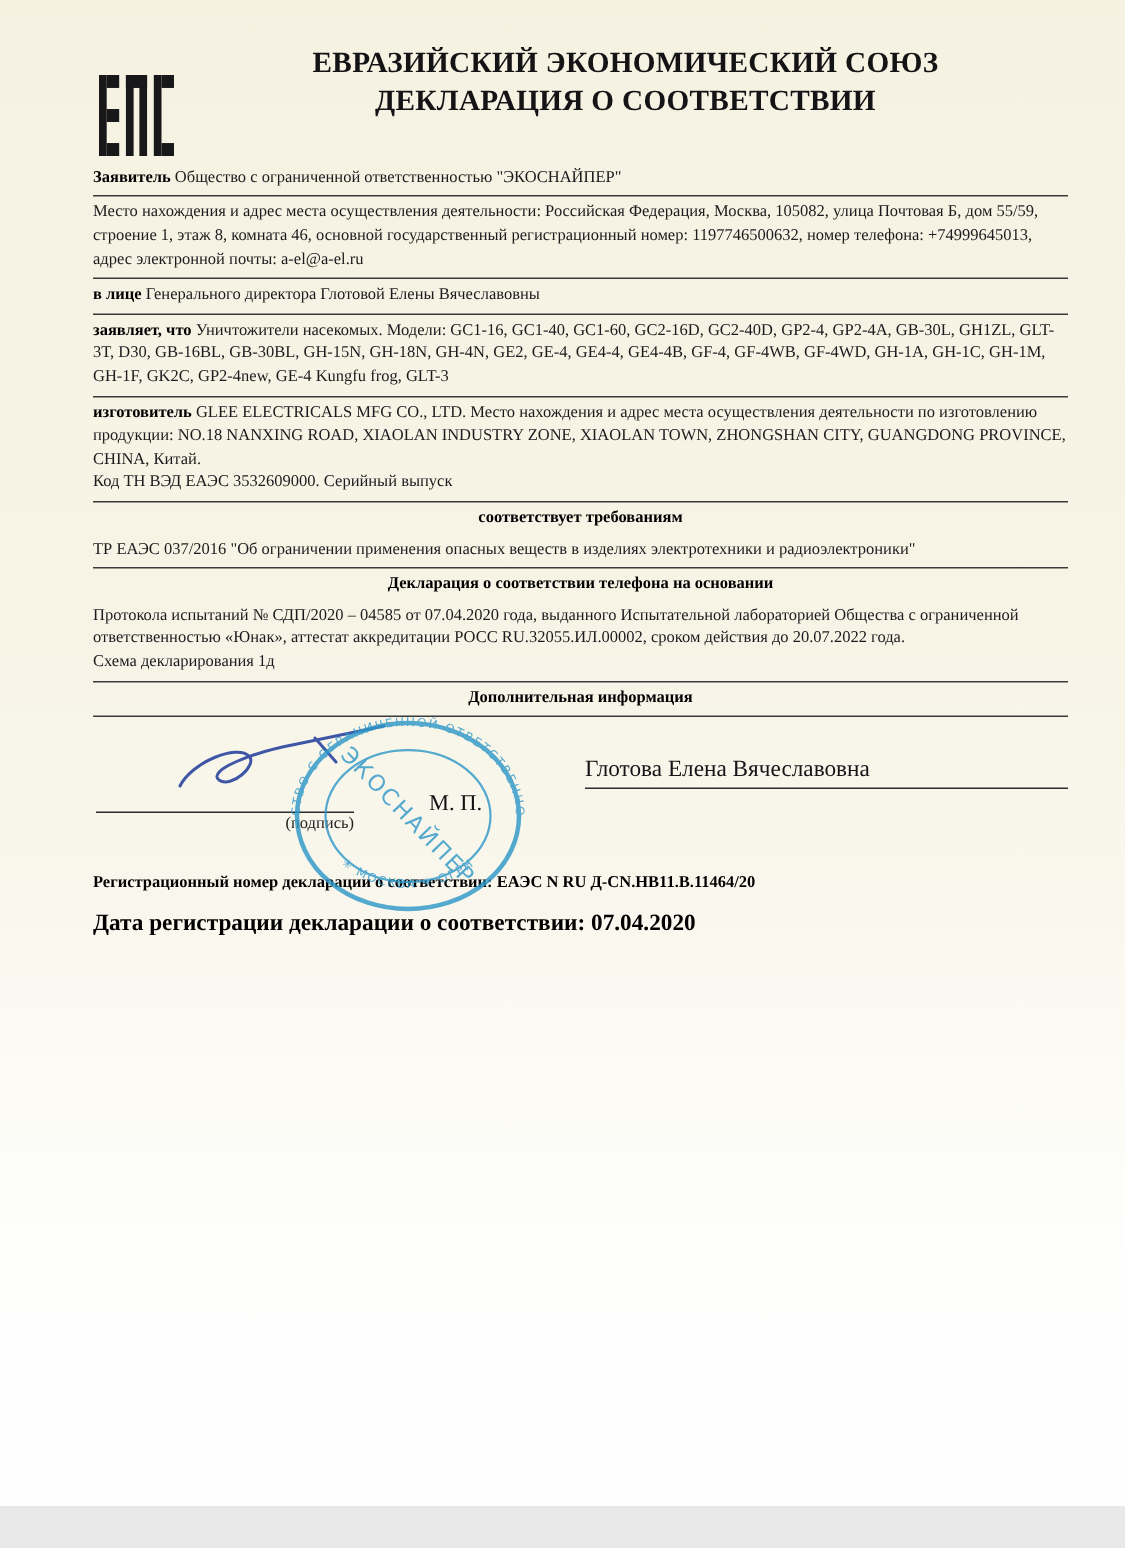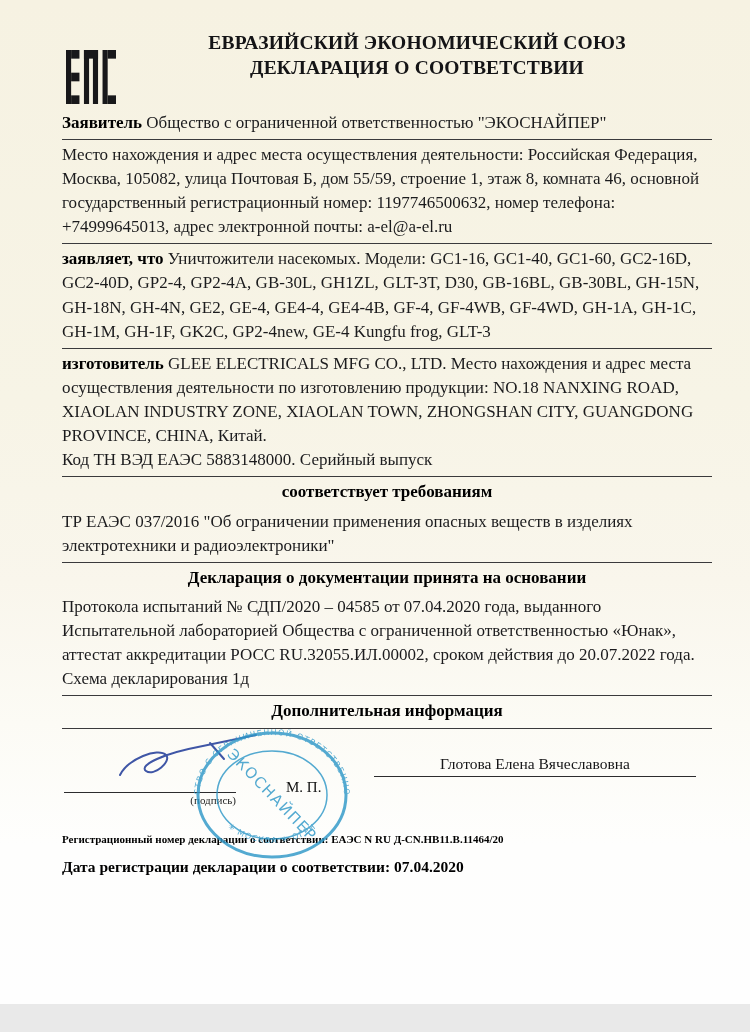--- a/index.html
+++ b/index.html
@@ -23,39 +23,39 @@
     margin-left:60px;
     text-align:center;
     font-weight:bold;
     font-size:19.5px;
     line-height:1.3;
     color:#141416;
     letter-spacing:.2px;
   }
   .content { position:relative; }
   .block {
-    font-size:17px;
+    font-size:11px;
     line-height:1.42;
     padding:3px 0 4px;
     border-bottom:1.5px solid #3a3a3c;
   }
   .block.no-rule { border-bottom:none; }
   .first-block { margin-top:27px; }
   .bold { font-weight:bold; color:#000; }
   .heading-line { font-weight:bold; color:#000;text-align:center; }
   .sub-gap { margin-top:5px; }
   
   .sig-area { position:relative; height:90px; margin-top:6px; font-size:15.5px; }
   .sig-left {
     position:absolute; left:2px; top:57px; width:172px;
     border-top:1.5px solid #2c2c2e; text-align:right;
   }
   .sig-caption { font-size:11px; color:#222; padding-top:1px; }
   .sig-mp { position:absolute; left:224px; top:44px; font-size:15px; color:#111; }
-  .sig-right { position:absolute; right:16px; top:20px; width:322px; text-align:center; }
+  .sig-right { position:absolute; right:0; top:20px; width:322px; text-align:left; }
   .sig-name { padding-bottom:3px; border-bottom:1.5px solid #2c2c2e; color:#151517; }
   .scribble { position:absolute; left:52px; top:-6px; z-index:2; }
   .stamp { position:absolute; left:120px; top:-18px; z-index:3; opacity:.82; }
   .reg-line { font-weight:bold; color:#000; font-size:11px; margin-top:8px; }
   .date-line { font-weight:bold; color:#000; font-size:15.5px; margin-top:13px; }
 </style>
 </head>
 <body>
 
 <div class="page">
@@ -86,39 +86,43 @@
 
     <div class="block first-block">
       <span class="bold">Заявитель</span>
       <span>Общество с ограниченной ответственностью "ЭКОСНАЙПЕР"</span>
     </div>
 
     <div class="block">
       <span>Место нахождения и адрес места осуществления деятельности: Российская Федерация, Москва, 105082, улица Почтовая Б, дом 55/59, строение 1, этаж 8, комната 46, основной государственный регистрационный номер: 1197746500632, номер телефона: +74999645013, адрес электронной почты: a-el@a-el.ru</span>
     </div>
 
+    <div class="block">
+      <span class="bold">в лице</span>
+      <span>Генерального директора Глотовой Елены Вячеславовны</span>
+    </div>
 
     <div class="block">
       <span class="bold">заявляет, что</span>
       <span>Уничтожители насекомых. Модели: GC1-16, GC1-40, GC1-60, GC2-16D, GC2-40D, GP2-4, GP2-4A, GB-30L, GH1ZL, GLT-3T, D30, GB-16BL, GB-30BL, GH-15N, GH-18N, GH-4N, GE2, GE-4, GE4-4, GE4-4B, GF-4, GF-4WB, GF-4WD, GH-1A, GH-1C, GH-1M, GH-1F, GK2C, GP2-4new, GE-4 Kungfu frog, GLT-3</span>
     </div>
 
     <div class="block">
       <span class="bold">изготовитель</span>
       <span>GLEE ELECTRICALS MFG CO., LTD. Место нахождения и адрес места осуществления деятельности по изготовлению продукции: NO.18 NANXING ROAD, XIAOLAN INDUSTRY ZONE, XIAOLAN TOWN, ZHONGSHAN CITY, GUANGDONG PROVINCE, CHINA, Китай.</span>
-      <div>Код ТН ВЭД ЕАЭС 5883148000. Серийный выпуск</div>
+      <div>Код ТН ВЭД ЕАЭС 3532609000. Серийный выпуск</div>
     </div>
 
     <div class="block">
       <div class="heading-line">соответствует требованиям</div>
       <div class="sub-gap">ТР ЕАЭС 037/2016 "Об ограничении применения опасных веществ в изделиях электротехники и радиоэлектроники"</div>
     </div>
 
     <div class="block">
-      <div class="heading-line">Декларация о документации принята на основании</div>
+      <div class="heading-line">Декларация о соответствии телефона на основании</div>
       <div class="sub-gap">Протокола испытаний № СДП/2020 – 04585 от 07.04.2020 года, выданного Испытательной лабораторией Общества с ограниченной ответственностью «Юнак», аттестат аккредитации РОСС RU.32055.ИЛ.00002, сроком действия до 20.07.2022 года.</div>
       <div>Схема декларирования 1д</div>
     </div>
 
     <div class="block">
       <div class="heading-line">Дополнительная информация</div>
     </div>
 
 
     <div class="sig-area">

